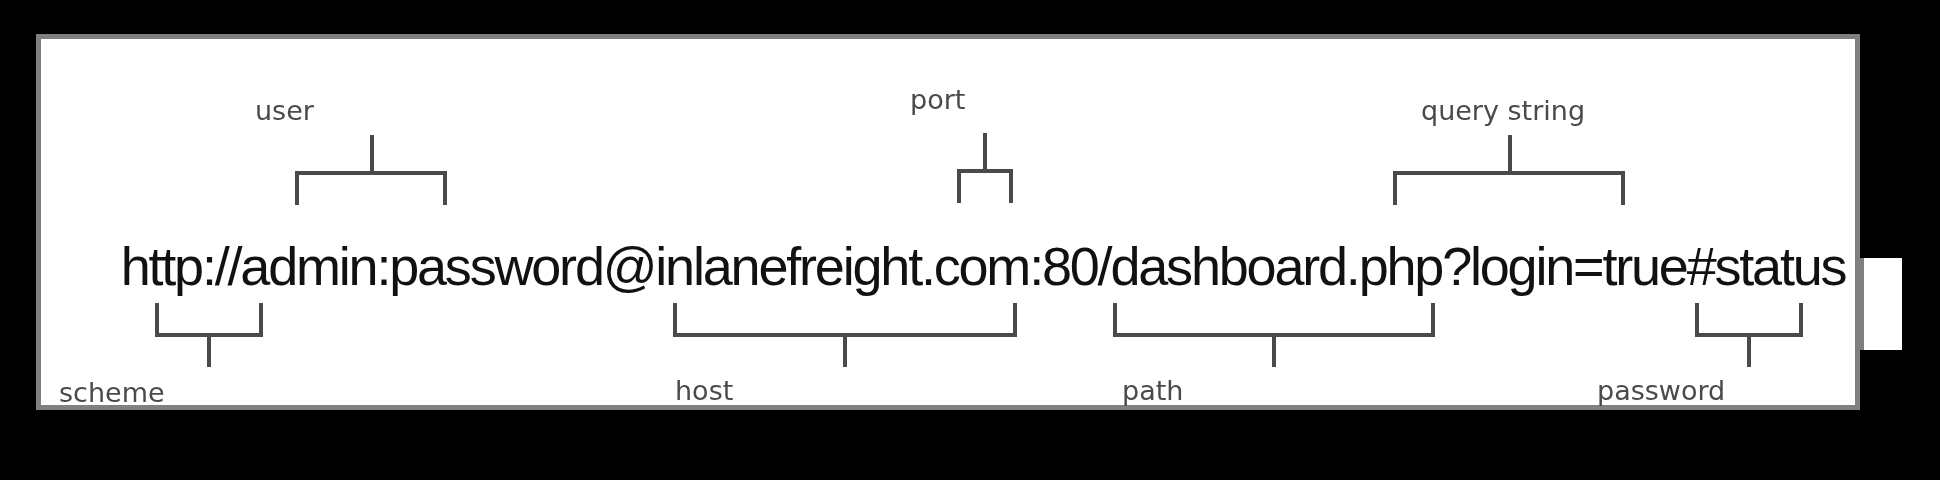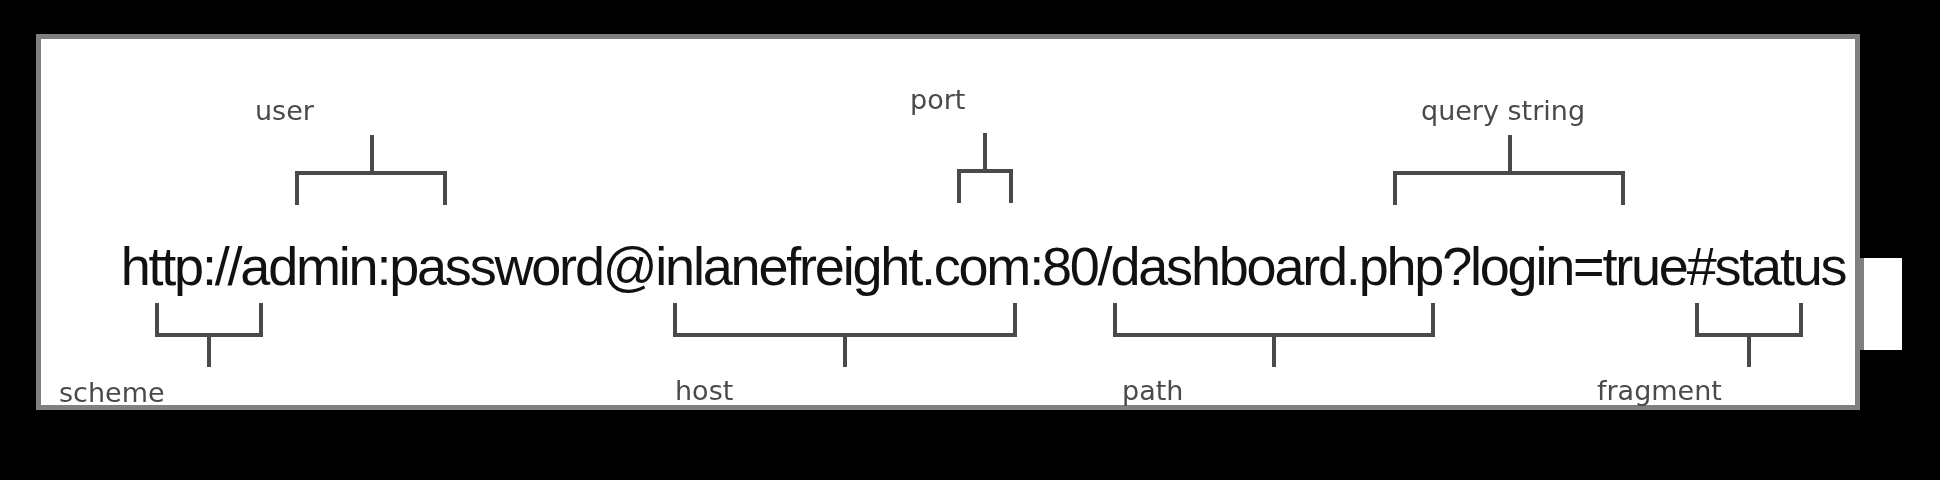--- a/index.html
+++ b/index.html
@@ -152,20 +152,20 @@
       <div class="brk-bar" style="left:1072px; top:294px; width:322px;"></div>
       <div class="brk-stem" style="left:1231px; top:294px; height:34px;"></div>
       <div class="annot-label" style="left: 1081px; top: 336px; width: 300px;">path</div>
     </div>
 
     <div class="annot">
       <div class="brk-tick" style="left:1654px; top:264px; height:34px;"></div>
       <div class="brk-tick" style="left:1758px; top:264px; height:34px;"></div>
       <div class="brk-bar" style="left:1654px; top:294px; width:108px;"></div>
       <div class="brk-stem" style="left:1706px; top:294px; height:34px;"></div>
-      <div class="annot-label" style="left: 1556px; top: 336px; width: 300px;">fragment</div>
+      <div class="annot-label" style="left: 1556px; top: 336px; width: 300px;">password</div>
     </div>
 
   </div>
 
   <div id="edge-tab"></div>
 
 </div>
 
 </body></html>

